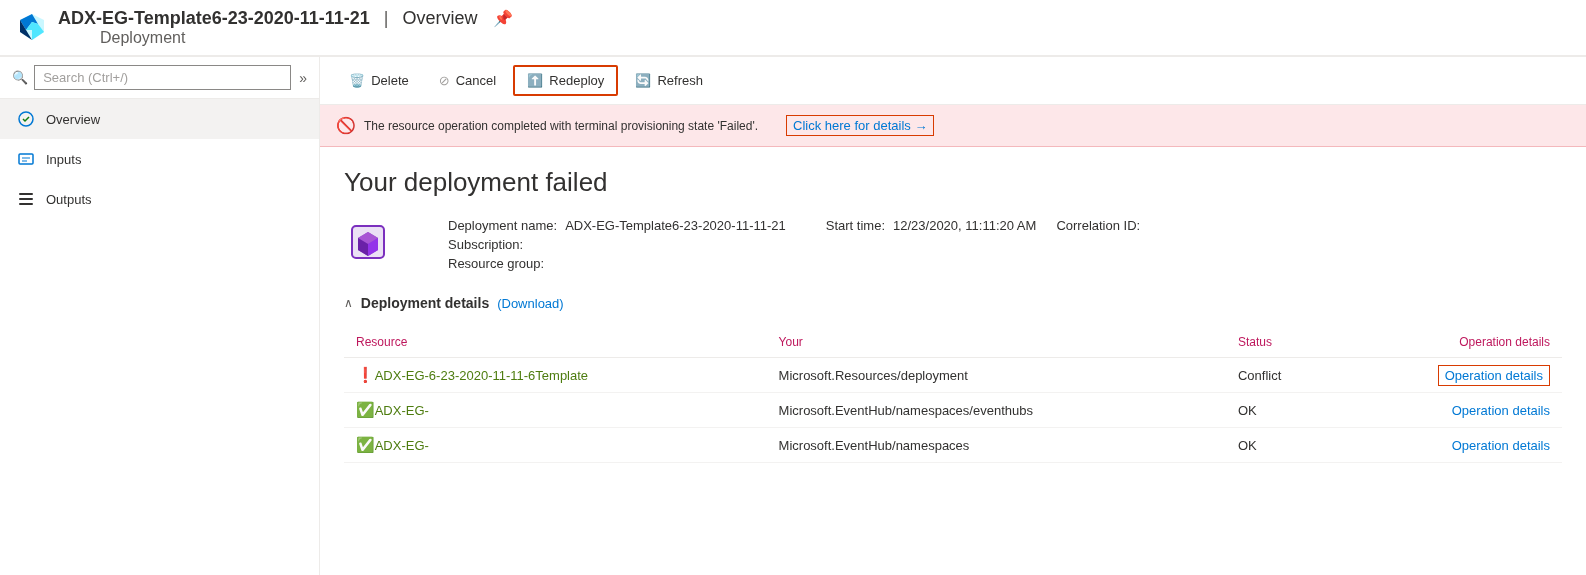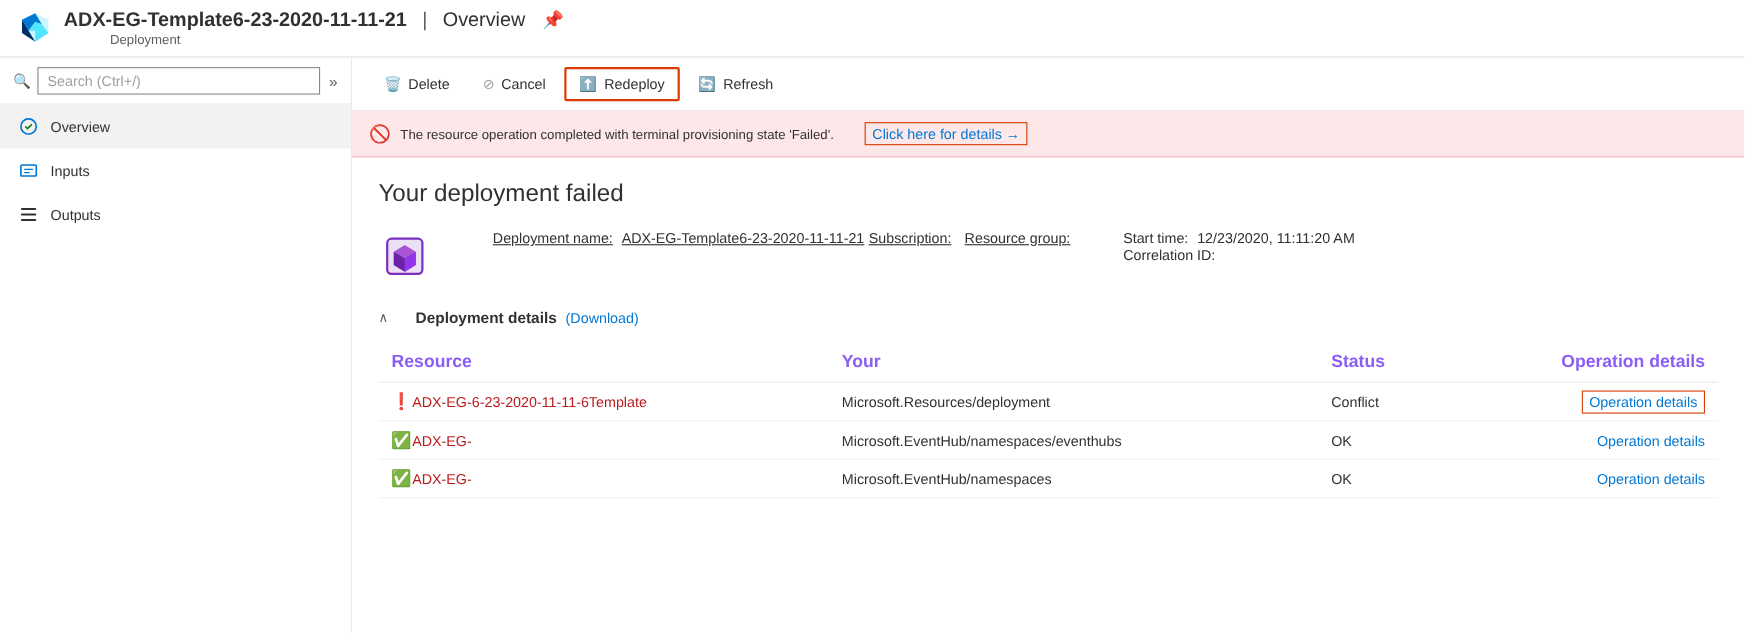--- a/index.html
+++ b/index.html
@@ -5,21 +5,21 @@
     * { box-sizing: border-box; margin: 0; padding: 0; }
     body { font-family: 'Segoe UI', sans-serif; font-size: 13px; color: #323130; background: #fff; display: flex; flex-direction: column; height: 575px; overflow: hidden; }
 
     
     .top-bar { display: flex; align-items: center; padding: 8px 16px; border-bottom: 1px solid #edebe9; min-height: 52px; }
     .top-bar-logo { width: 32px; height: 32px; margin-right: 10px; flex-shrink: 0; }
     .top-bar-title { font-size: 18px; font-weight: 600; color: #323130; }
     .top-bar-separator { color: #605e5c; margin: 0 8px; font-size: 18px; }
     .top-bar-subtitle { font-size: 18px; color: #323130; font-weight: 400; }
     .pin-icon { margin-left: 10px; color: #605e5c; font-size: 16px; }
-    .deployment-label { font-size: 12px; color: #605e5c; margin-left: 42px; }
+    .deployment-label { font-size: 16px; color: #605e5c; margin-left: 42px; }
 
     
     .main-layout { display: flex; flex: 1; overflow: hidden; }
 
     
     .sidebar { width: 320px; border-right: 1px solid #edebe9; display: flex; flex-direction: column; flex-shrink: 0; }
     .search-box { display: flex; align-items: center; padding: 8px 12px; border-bottom: 1px solid #edebe9; }
     .search-input { flex: 1; border: 1px solid #8a8886; padding: 4px 8px; font-size: 13px; color: #323130; outline: none; }
     .search-input::placeholder { color: #a19f9d; }
     .collapse-btn { margin-left: 8px; cursor: pointer; color: #605e5c; font-size: 14px; background: none; border: none; }
@@ -37,42 +37,42 @@
     .toolbar-btn.highlighted { border: 2px solid #d83b01; }
 
     
     .alert-banner { display: flex; align-items: center; padding: 10px 16px; background: #fde7e9; border-bottom: 1px solid #f4b8bc; gap: 8px; }
     .alert-error-icon { color: #d83b01; font-size: 16px; flex-shrink: 0; }
     .alert-text { font-size: 12px; color: #323130; }
     .alert-link { color: #0078d4; text-decoration: none; cursor: pointer; border: 1px solid #d83b01; padding: 2px 6px; margin-left: 20px; }
 
     
     .page-content { padding: 20px 24px; }
-    .page-title { font-size: 22px; font-weight: 300; color: #323130; margin-bottom: 20px; }
+    .page-title { font-size: 26px; font-weight: 300; color: #323130; margin-bottom: 20px; }
 
     
     .deployment-info { display: flex; gap: 40px; margin-bottom: 24px; }
     .deployment-icon { width: 48px; height: 48px; flex-shrink: 0; margin-right: 16px; display: flex; align-items: center; justify-content: center; }
-    .deployment-fields { display: flex; flex-direction: row; gap: 4px; text-decoration: underline; }
+    .deployment-fields { display: flex; flex-direction: column; gap: 4px; }
     .field-row { font-size: 13px; color: #323130; display: flex; gap: 8px; }
     .field-label { color: #323130; }
     .field-value { color: #323130; }
-    .deployment-right { display: flex; flex-direction: column; gap: 0; }
+    .deployment-right { display: flex; flex-direction: row; gap: 20px; }
 
     
     .section-header { display: flex; align-items: center; gap: 8px; margin-bottom: 16px; }
-    .section-title { font-size: 14px; font-weight: 600; margin-left: 17px; }
+    .section-title { font-size: 14px; font-weight: 600; }
     .section-link { color: #0078d4; text-decoration: none; font-size: 13px; }
     .chevron { font-size: 12px; color: #605e5c; }
 
     
     .table { width: 100%; border-collapse: collapse; }
-    .table th { text-align: left; padding: 8px 12px; font-size: 16px; font-weight: 700; color: #8b5cf6; border-bottom: 1px solid #edebe9; }
+    .table th { text-align: left; padding: 8px 12px; font-size: 12px; font-weight: 400; color: #be185d; border-bottom: 1px solid #edebe9; }
     .table td { padding: 8px 12px; font-size: 13px; border-bottom: 1px solid #f3f2f1; vertical-align: middle; }
-    .table-link { color: #b91c1c; text-decoration: none; cursor: pointer; }
+    .table-link { color: #4d7c0f; text-decoration: none; cursor: pointer; }
     .op-link { color: #0078d4; text-decoration: none; cursor: pointer; }
     .row-with-icon { display: flex; align-items: center; }
   </style>
 </head>
 <body>
 
 <div style="border-bottom: 1px solid #edebe9;">
   <div class="top-bar">
 
     <div class="top-bar-logo">

